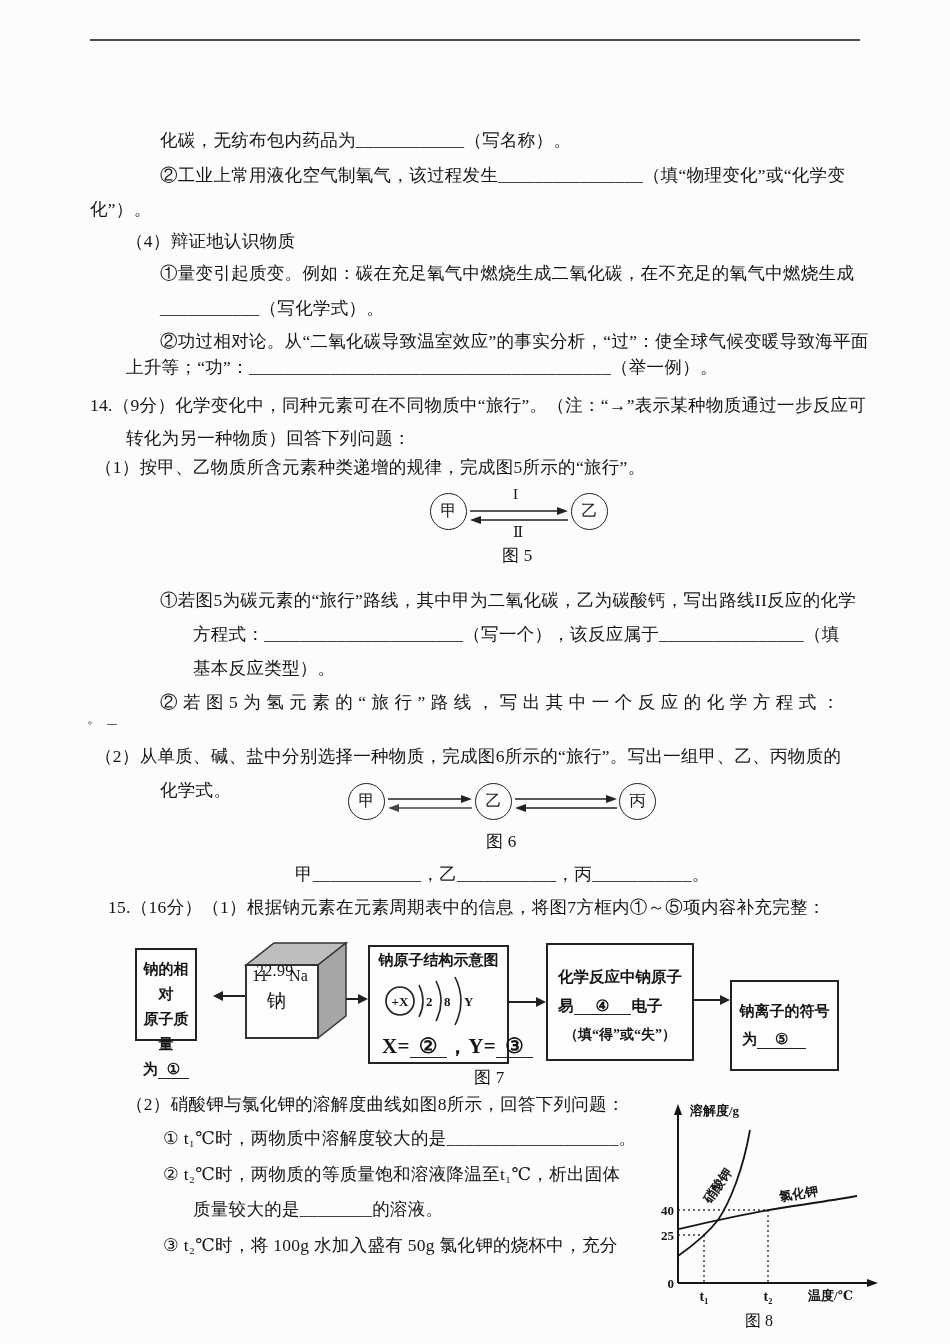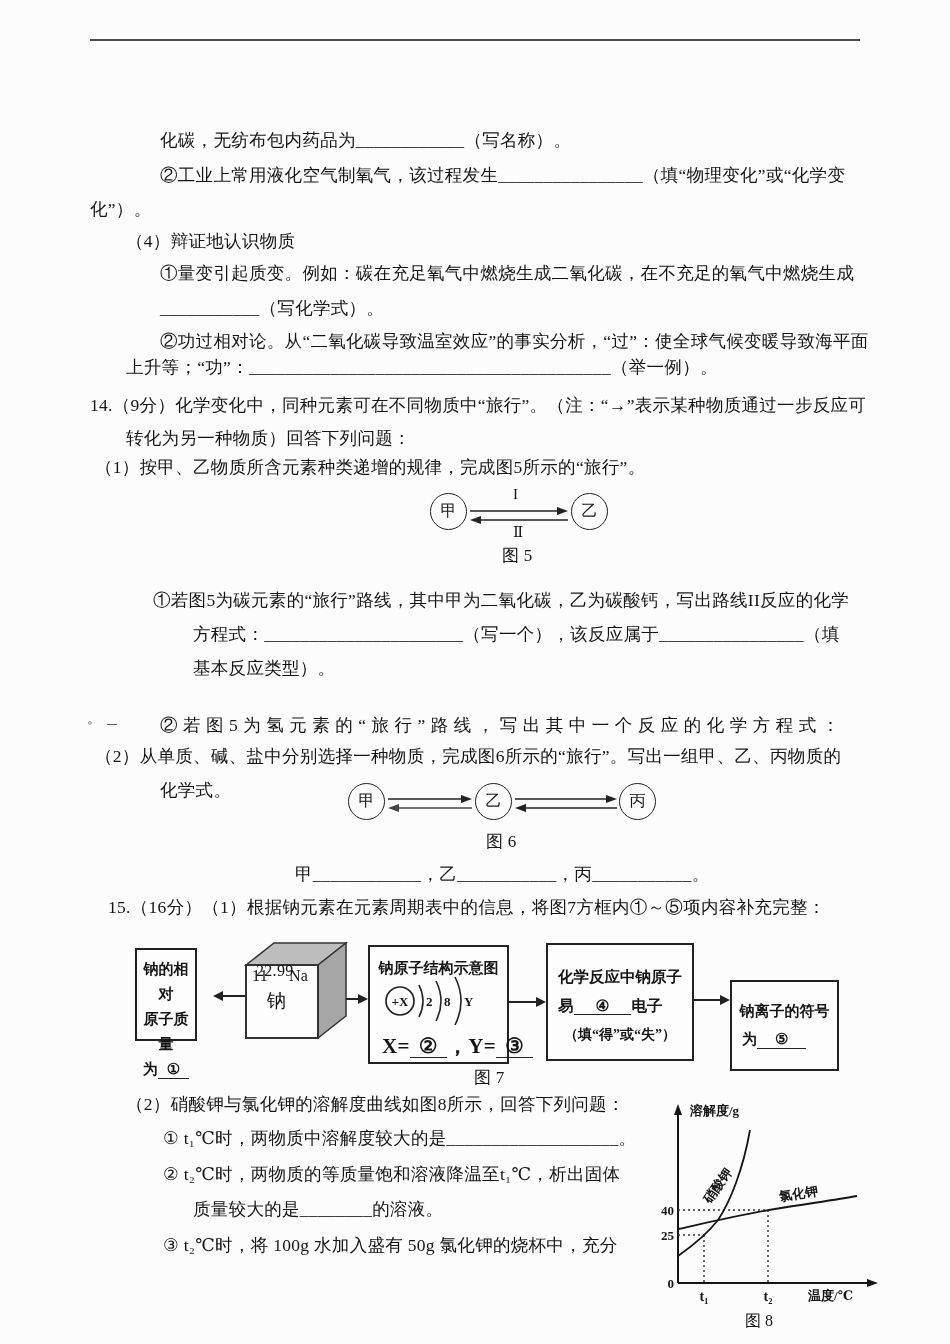--- a/index.html
+++ b/index.html
@@ -1,19 +1,19 @@
 <!DOCTYPE html>
 <html><head>
 <meta charset="utf-8">
 <style>
   html,body{margin:0;padding:0;background:#fcfcfd;}
   .page{position:relative;width:950px;height:1344px;background:#fcfcfd;overflow:hidden;
         font-family:"Liberation Serif","DejaVu Serif",serif;color:#151515;}
   .t{position:absolute;font-size:17.5px;white-space:nowrap;letter-spacing:0.3px;}
-  .spread{letter-spacing:5.5px;margin-top:23px;}
+  .spread{letter-spacing:5.5px;}
   .rule{position:absolute;left:90px;top:39px;width:770px;height:2px;background:#4b4b4b;}
   .abs{position:absolute;}
   .circle-node{position:absolute;width:35px;height:35px;border:1.7px solid #222;border-radius:50%;
         display:flex;align-items:center;justify-content:center;font-size:16px;background:#fcfcfd;}
   .figcap{font-size:17px;}
   .box{position:absolute;border:2px solid #222;background:#fdfdfd;box-sizing:border-box;
         text-align:center;font-weight:bold;}
   .blank-u{border-bottom:1.7px solid #222;padding:0 9px;display:inline-block;line-height:1.05;}
   .small{font-size:15px;}
 </style>
@@ -42,21 +42,21 @@
   <svg class="abs" style="left:470px;top:504px" width="98" height="24">
     <line x1="0" y1="7" x2="87" y2="7" stroke="#222" stroke-width="1.7"></line>
     <polygon points="87,3 98,7 87,11" fill="#222"></polygon>
     <line x1="11" y1="16" x2="98" y2="16" stroke="#222" stroke-width="1.7"></line>
     <polygon points="11,12 0,16 11,20" fill="#222"></polygon>
   </svg>
   <span class="t" style="left:513px;top:523px;font-size:15px">Ⅱ</span>
   <div class="circle-node" style="left:571px;top:493px">乙</div>
   <span class="t figcap" style="left:502px;top:544px">图 5</span>
 
-  <div class="t" style="left:153px;top:588px">①若图5为碳元素的“旅行”路线，其中甲为二氧化碳，乙为碳酸钙，写出路线II反应的化学</div>
+  <div class="t" style="left:160px;top:588px">①若图5为碳元素的“旅行”路线，其中甲为二氧化碳，乙为碳酸钙，写出路线II反应的化学</div>
   <div class="t" style="left:193px;top:622px">方程式：______________________（写一个），该反应属于________________（填</div>
   <div class="t" style="left:193px;top:656px">基本反应类型）。</div>
   <div class="t spread" style="left:160px;top:690px">②若图5为氢元素的“旅行”路线，写出其中一个反应的化学方程式：</div>
   <div class="t" style="left:87px;top:710px;font-size:14px">。 ＿</div>
   <div class="t" style="left:95px;top:744px">（2）从单质、碱、盐中分别选择一种物质，完成图6所示的“旅行”。写出一组甲、乙、丙物质的</div>
   <div class="t" style="left:160px;top:778px">化学式。</div>
 
   <div class="circle-node" style="left:348px;top:783px">甲</div>
   <svg class="abs" style="left:388px;top:792px" width="84" height="24">
     <line x1="0" y1="7" x2="73" y2="7" stroke="#222" stroke-width="1.7"></line>
@@ -98,21 +98,21 @@
   <span class="t" style="left:289px;top:967px;font-size:16px">Na</span>
   <span class="t" style="left:267px;top:988px;font-size:19px">钠</span>
   <span class="t" style="left:256px;top:962px;font-size:16px">22.99</span>
 
   <svg class="abs" style="left:346px;top:992px" width="22" height="14">
     <line x1="0" y1="7" x2="13" y2="7" stroke="#222" stroke-width="2"></line>
     <polygon points="12,2 22,7 12,12" fill="#222"></polygon>
   </svg>
 
   <div class="box" style="left:368px;top:945px;width:141px;height:119px;">
-    <div style="font-size:15px;margin-top:12px">钠原子结构示意图</div>
+    <div style="font-size:15px;margin-top:4px">钠原子结构示意图</div>
   </div>
   <svg class="abs" style="left:378px;top:974px" width="122" height="54">
     <circle cx="22" cy="27" r="14" fill="none" stroke="#222" stroke-width="1.7"></circle>
     <text x="22" y="32" font-size="13" font-weight="bold" text-anchor="middle" fill="#151515">+X</text>
     <path d="M 41 11 Q 49 27 41 43" fill="none" stroke="#222" stroke-width="1.6"></path>
     <path d="M 58 7  Q 68 27 58 47" fill="none" stroke="#222" stroke-width="1.6"></path>
     <path d="M 77 3  Q 89 27 77 51" fill="none" stroke="#222" stroke-width="1.6"></path>
     <text x="48" y="32" font-size="13" font-weight="bold" fill="#151515">2</text>
     <text x="66" y="32" font-size="13" font-weight="bold" fill="#151515">8</text>
     <text x="86" y="32" font-size="13" font-weight="bold" fill="#151515">Y</text>

